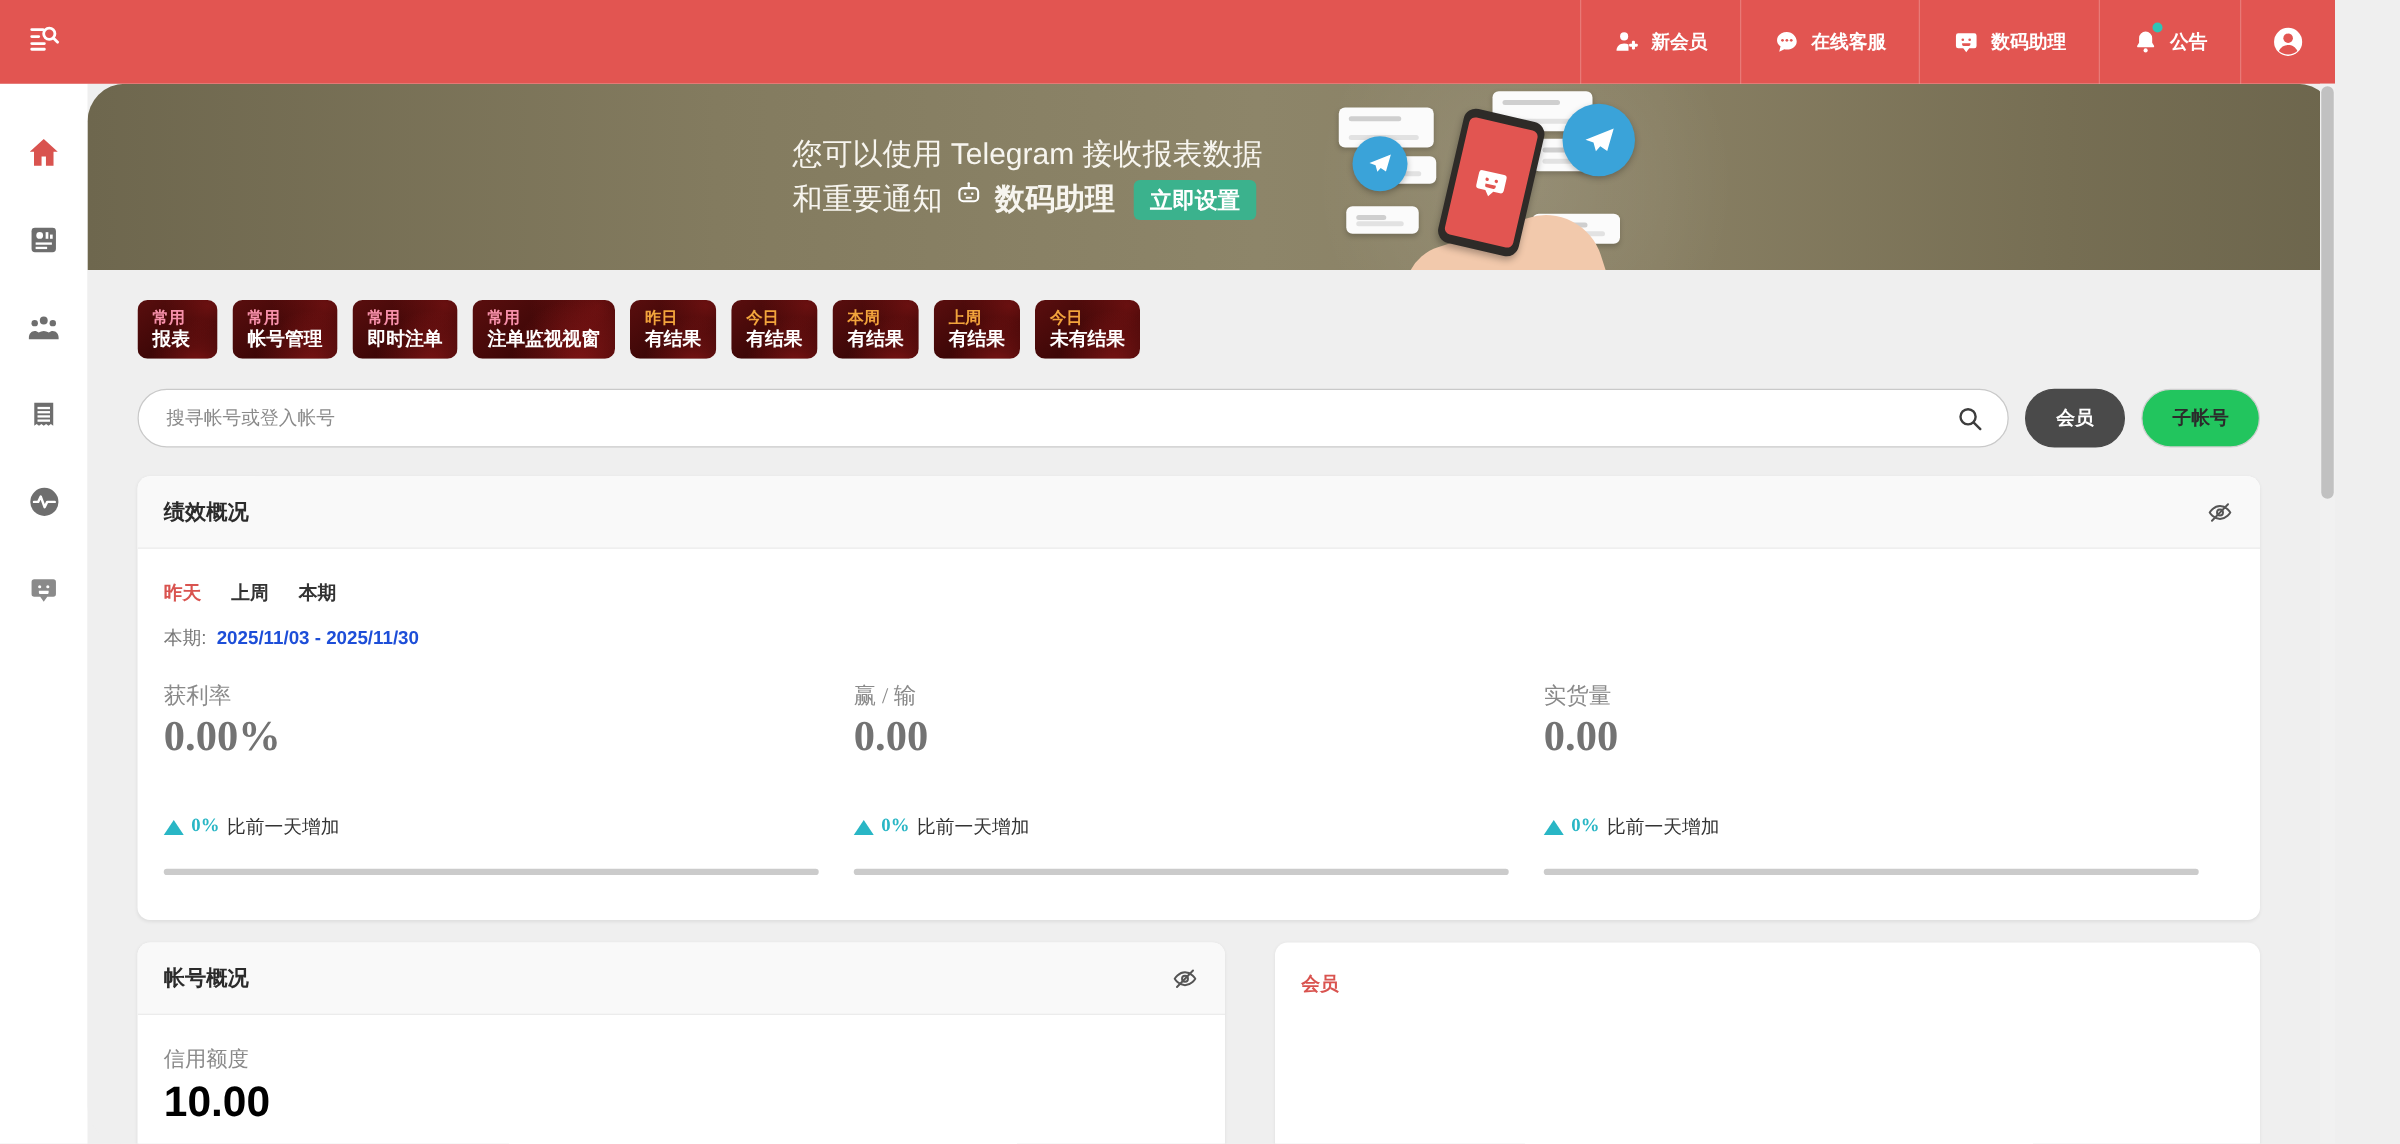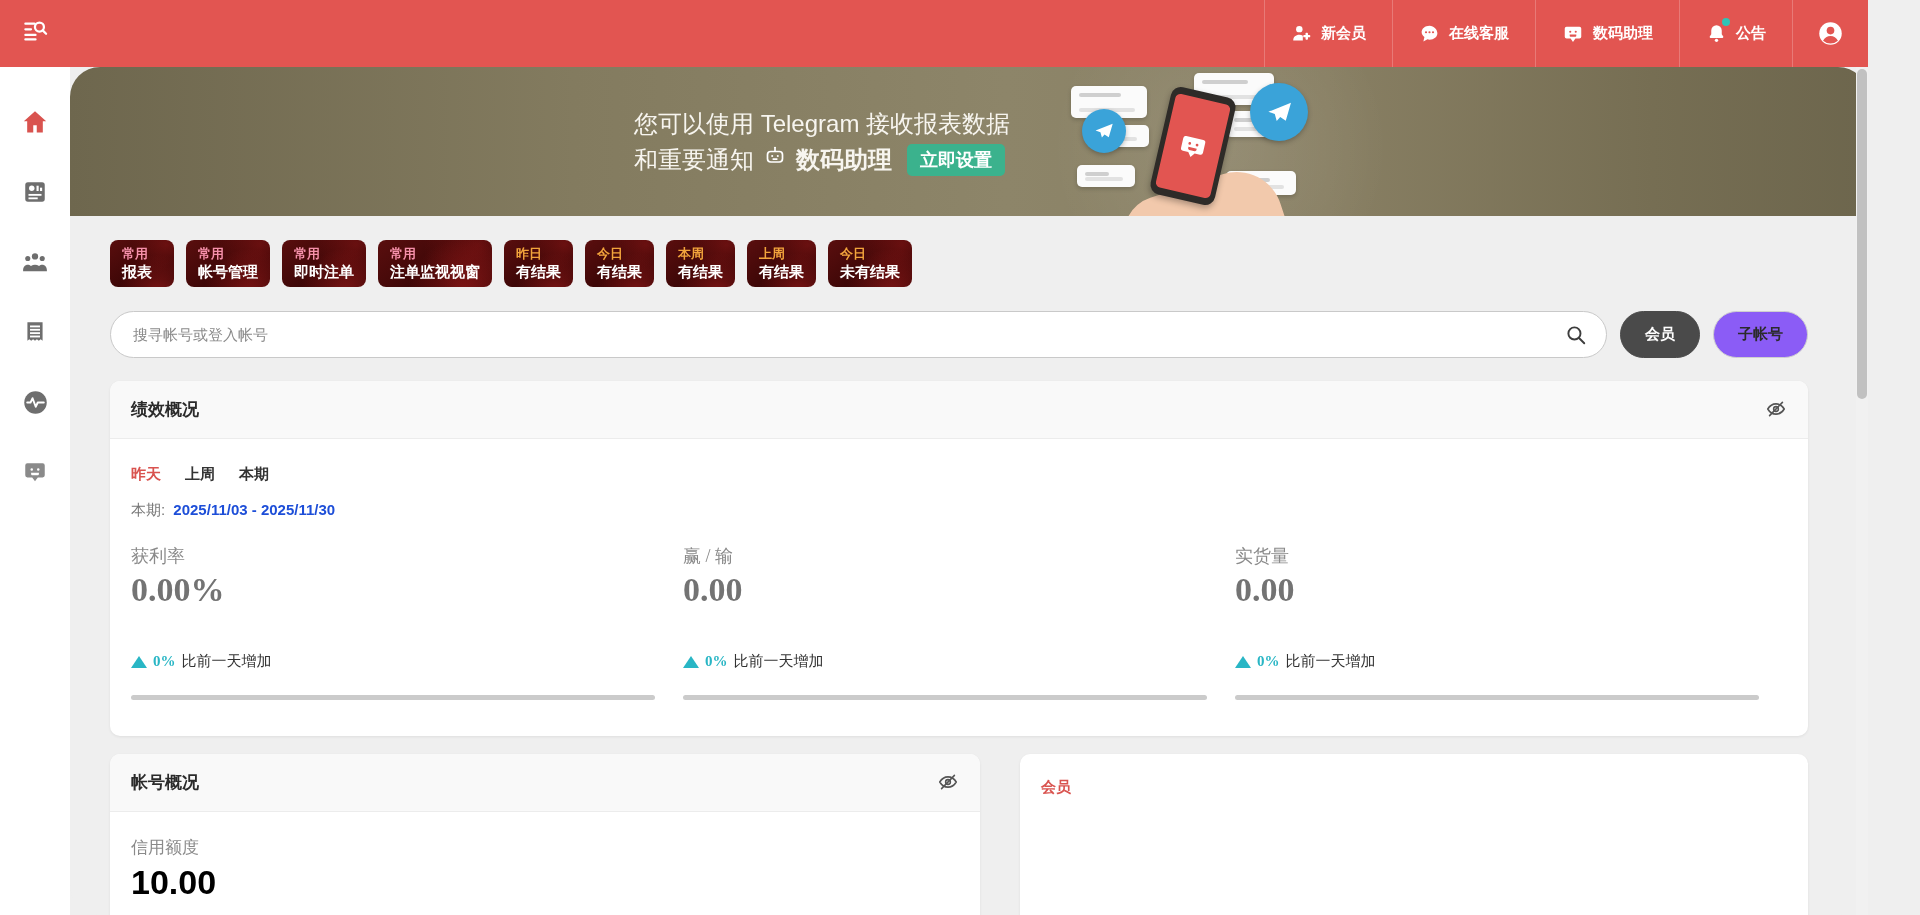--- a/index.html
+++ b/index.html
@@ -61,25 +61,25 @@
 
   
   .search-row { display:flex; align-items:flex-start; gap:13px; margin-top:24px; }
   .search-wrap { flex:1; position:relative; }
   .search-input { width:100%; height:47px; border:1px solid #c9c9c9; border-radius:24px; background:#fff;
     padding:0 52px 0 22px; font-size:15px; color:#333; outline:none; font-family:inherit; }
   .search-input::placeholder { color:#8a8a8a; }
   .search-ico { position:absolute; right:20px; top:50%; transform:translateY(-50%); display:flex; cursor:pointer; }
   .pill-btn { height:47px; border-radius:24px; font-size:15px; font-weight:bold; padding:0 24px; cursor:pointer; font-family:inherit; }
   .pill-dark { background:#4a4a4a; color:#fff; border:1px solid #4a4a4a; }
-  .pill-light { background:#8b5cf6; color:#2b2b2b; border:1px solid #cfcfcf; }
+  .pill-light { background:#22c55e; color:#2b2b2b; border:1px solid #cfcfcf; }
 
   
   .card { background:#fff; border-radius:10px; box-shadow:0 1px 3px rgba(0,0,0,0.07); overflow:hidden; }
-  .card-header { display:flex; align-items:flex-start; justify-content:space-between; padding:17px 21px;
+  .card-header { display:flex; align-items:center; justify-content:space-between; padding:17px 21px;
     background:#f9f9f9; border-bottom:1px solid #ececec; }
   .card-title { font-size:17px; font-weight:bold; color:#2b2b2b; }
   .eye-btn { display:flex; cursor:pointer; }
   .perf-card { margin-top:23px; }
   .perf-body { padding:26px 21px 36px; }
   .tabs { display:flex; gap:24px; font-size:15px; font-weight:bold; color:#333;align-items:center; }
   .tab { cursor:pointer; }
   .tab.active { color:#d9534f; }
   .period { margin-top:17px; font-size:15px; color:#777; }
   .period b { color:#1d4ed8; margin-left:4px; }

